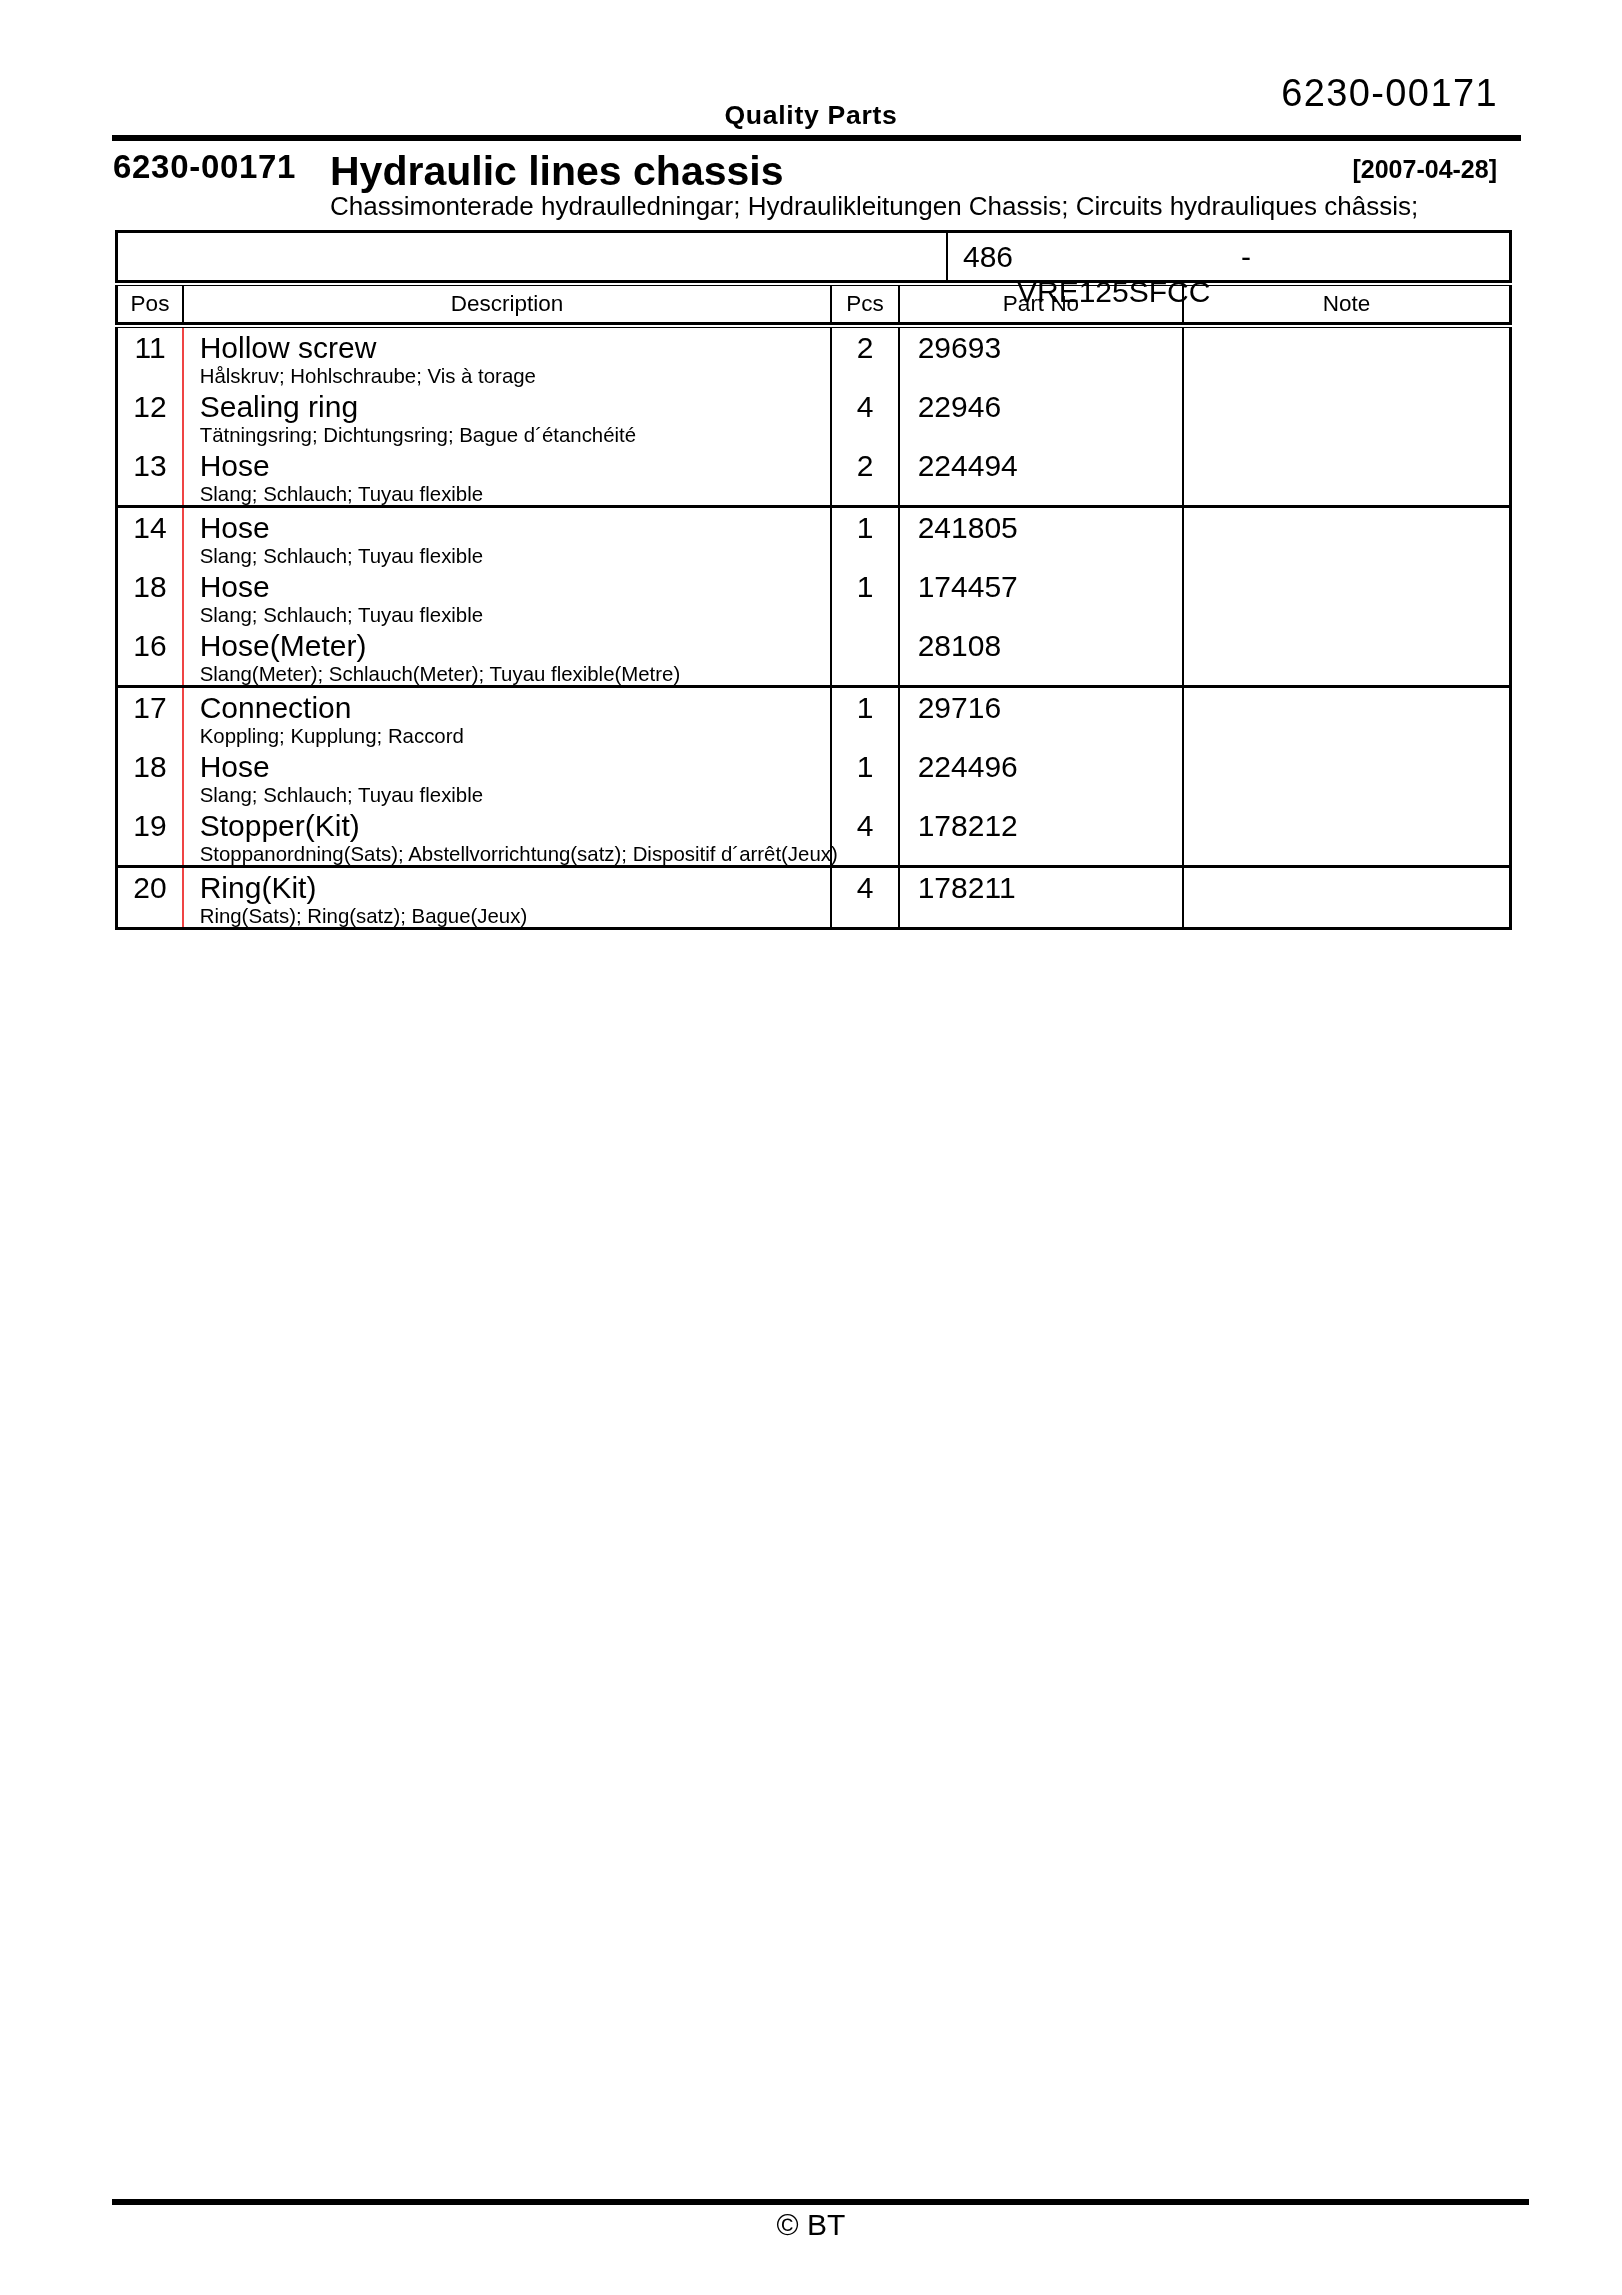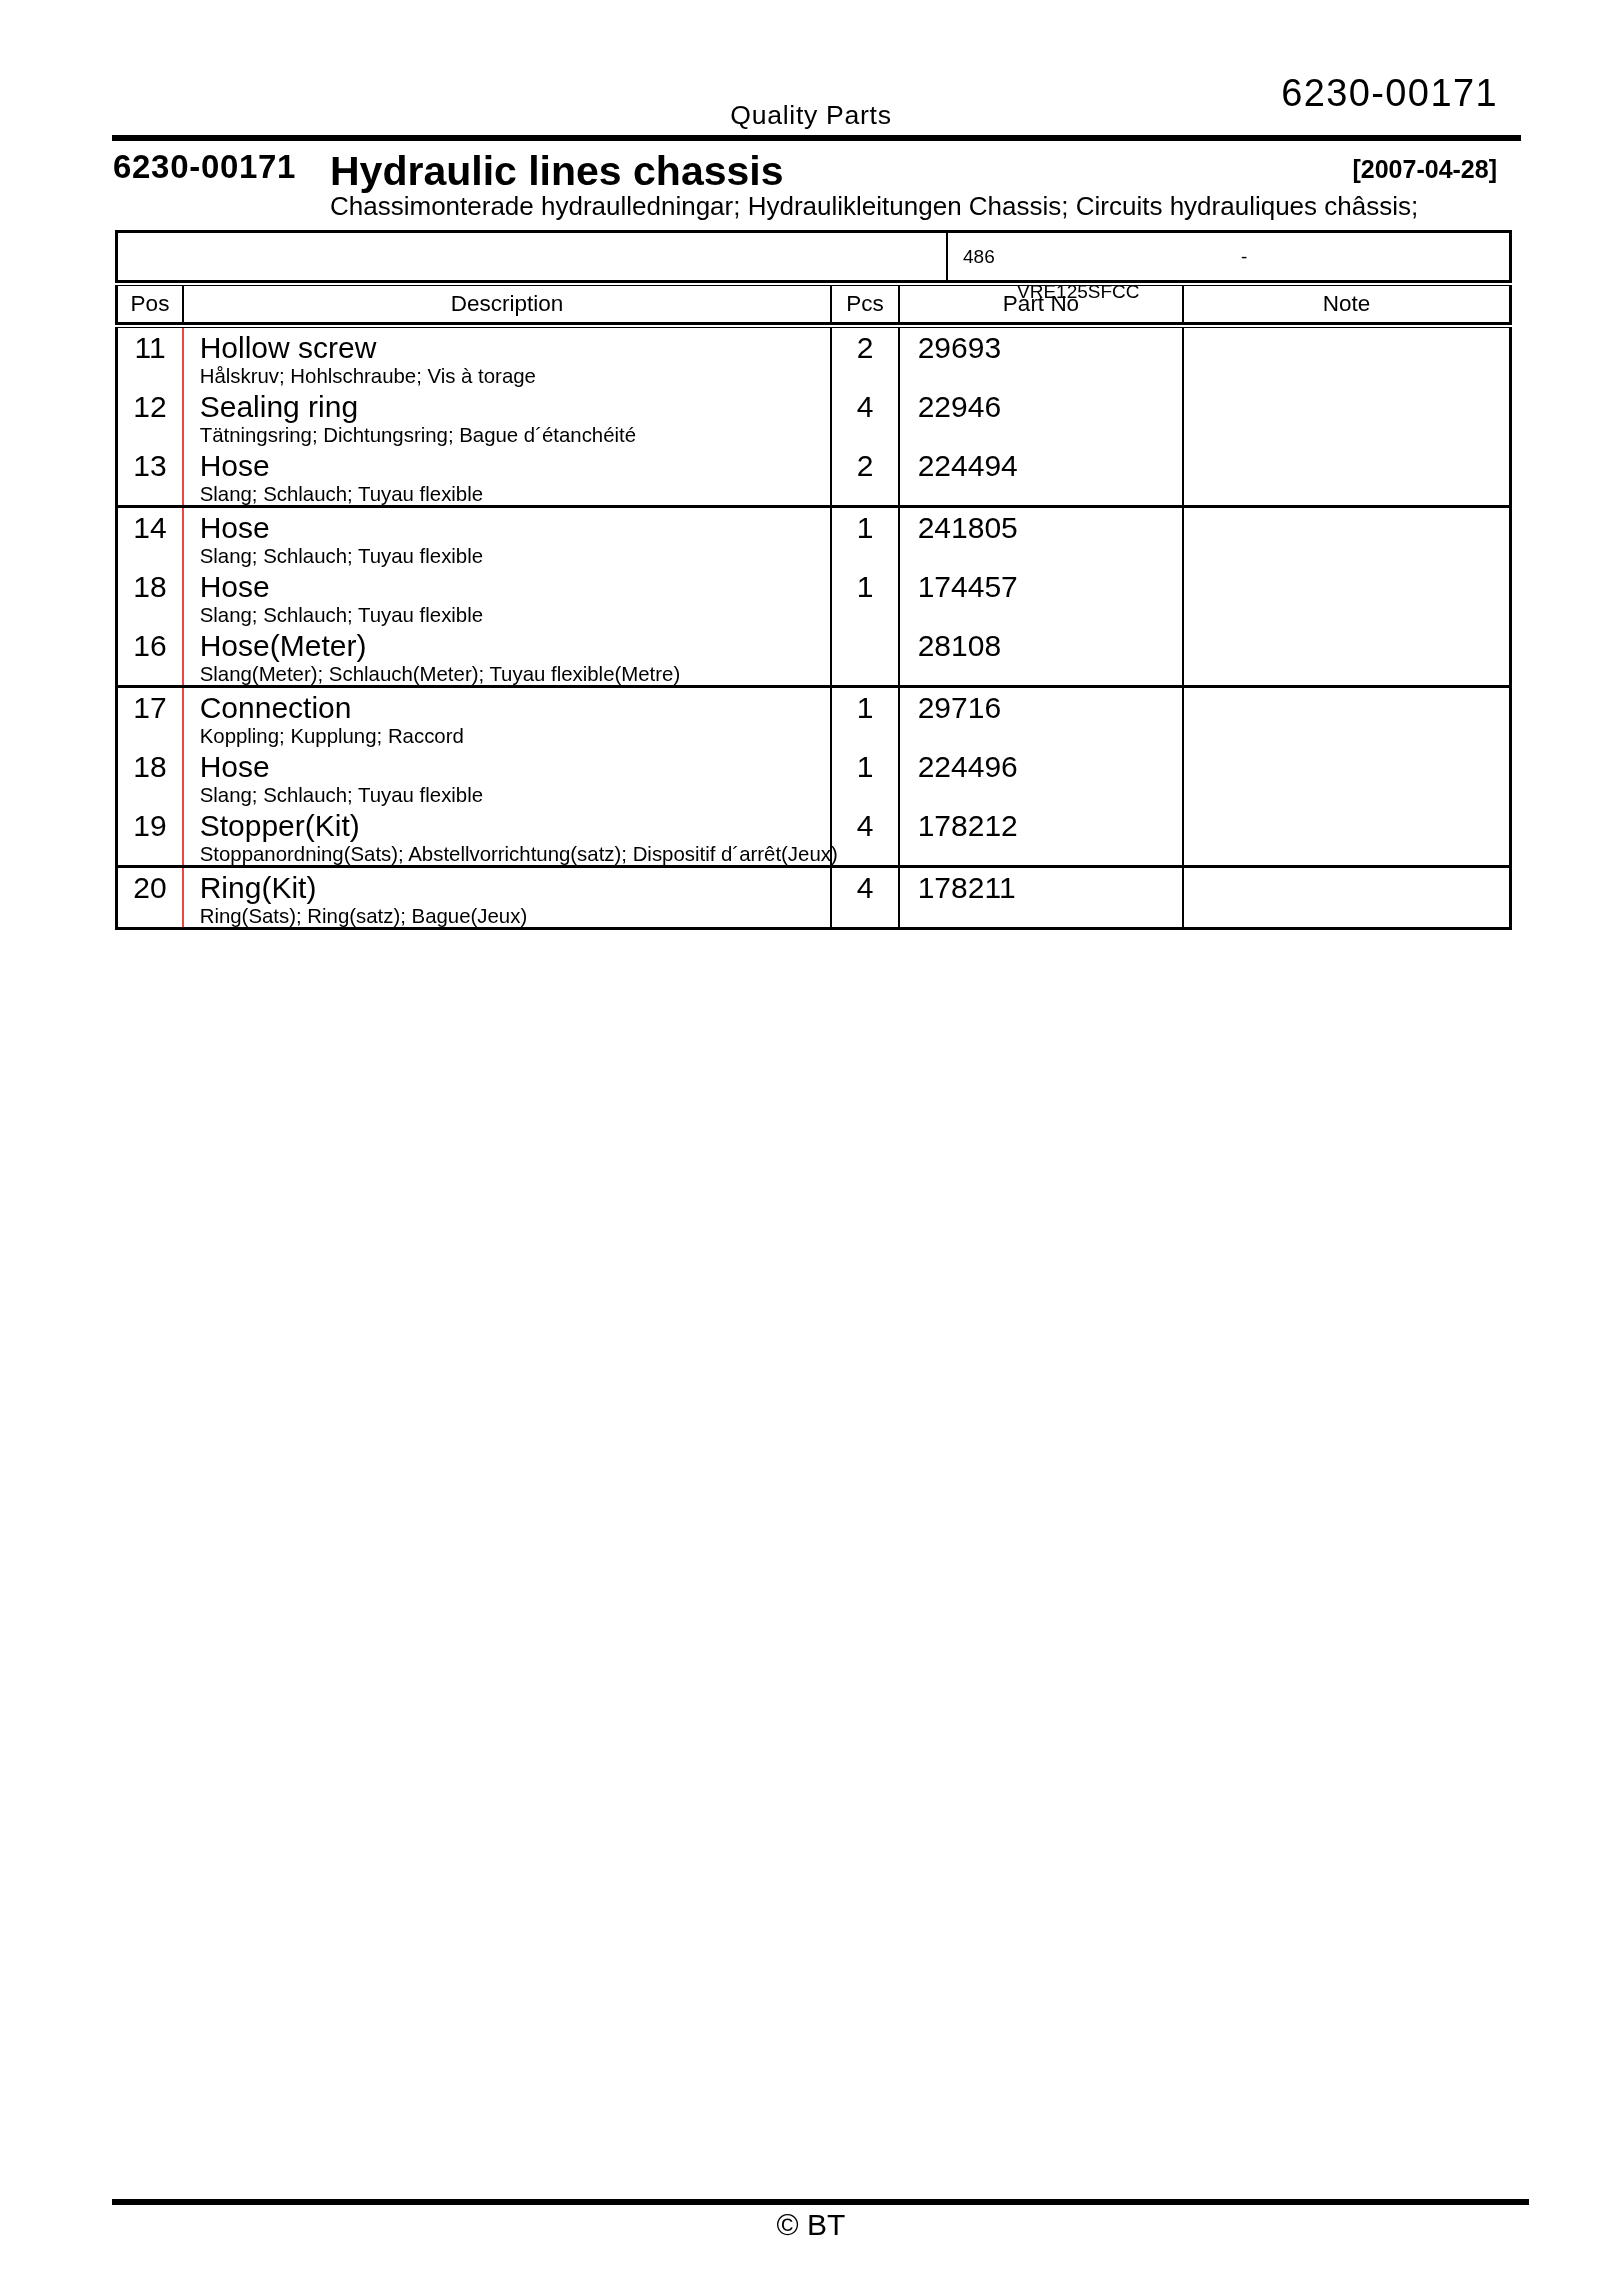--- a/index.html
+++ b/index.html
@@ -9,21 +9,21 @@
     height:2295px;
     background:#ffffff;
     color:#000;
     font-family:"Liberation Sans", sans-serif;
     overflow:hidden;
   }
 
   
   .brand {
     position:absolute; top:100px; left:0; width:1622px;
-    text-align:center; font-size:26.6px; font-weight:normal; letter-spacing:0.7px;
+    text-align:center; font-size:26.6px; font-weight:bold; letter-spacing:0.7px;
   }
   .docnum-big {
     position:absolute; top:72px; right:124px;
     font-size:38px; font-weight:normal; letter-spacing:1.4px;
   }
   .rule-top {
     position:absolute; top:135px; left:112px; width:1409px; height:5.5px;
     background:#000;
   }
   .title-num {
@@ -49,21 +49,21 @@
   }
   .parts-table, .parts-table * { box-sizing:border-box; }
 
   .infobox {
     position:relative; height:53px;
     border:3.4px solid #000;
   }
   .infobox-divider {
     position:absolute; left:828px; top:0; bottom:0; width:2px; background:#000;
   }
-  .info-text { position:absolute; top:50%; transform:translateY(-50%); font-size:19px; }
+  .info-text { position:absolute; top:50%; transform:translateY(-50%); font-size:30px; }
   .info-code  { left:845px; }
   .info-model { left:899px;margin-top:35px; }
   .info-dash  { left:1123px; }
 
   .hgap { height:2px; }
 
   .thead {
     display:flex; height:40px;
     border-left:3.4px solid #000; border-right:3.4px solid #000;
     border-top:1.4px solid #000; border-bottom:3.4px solid #000;

